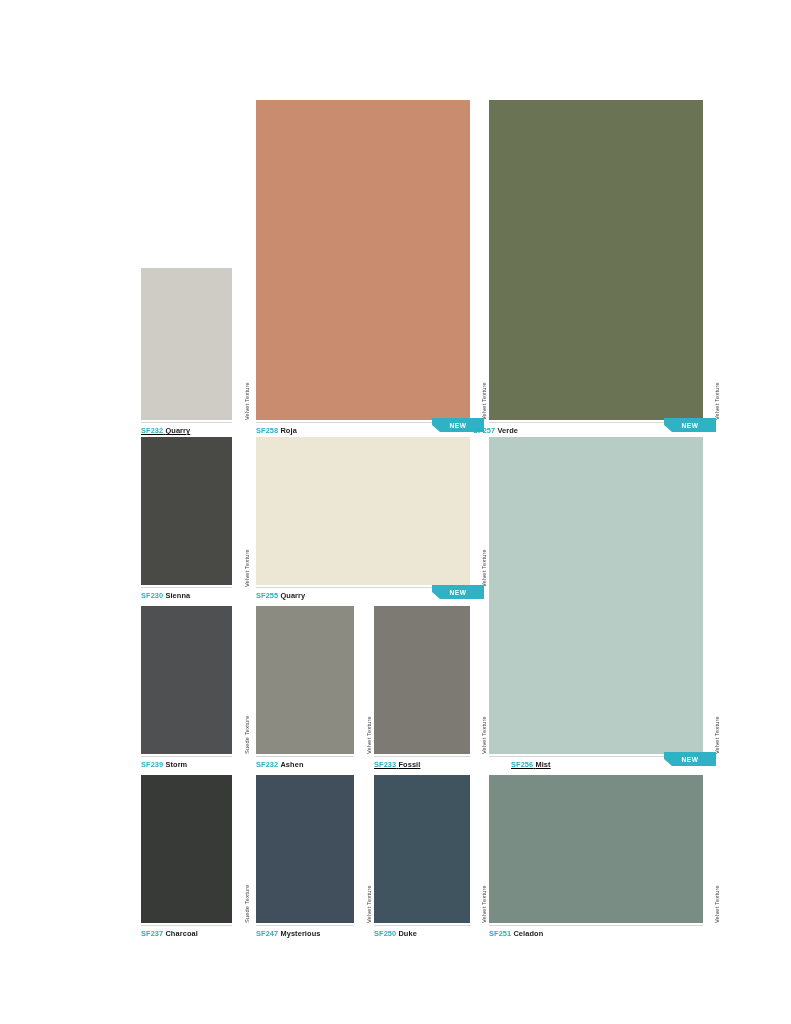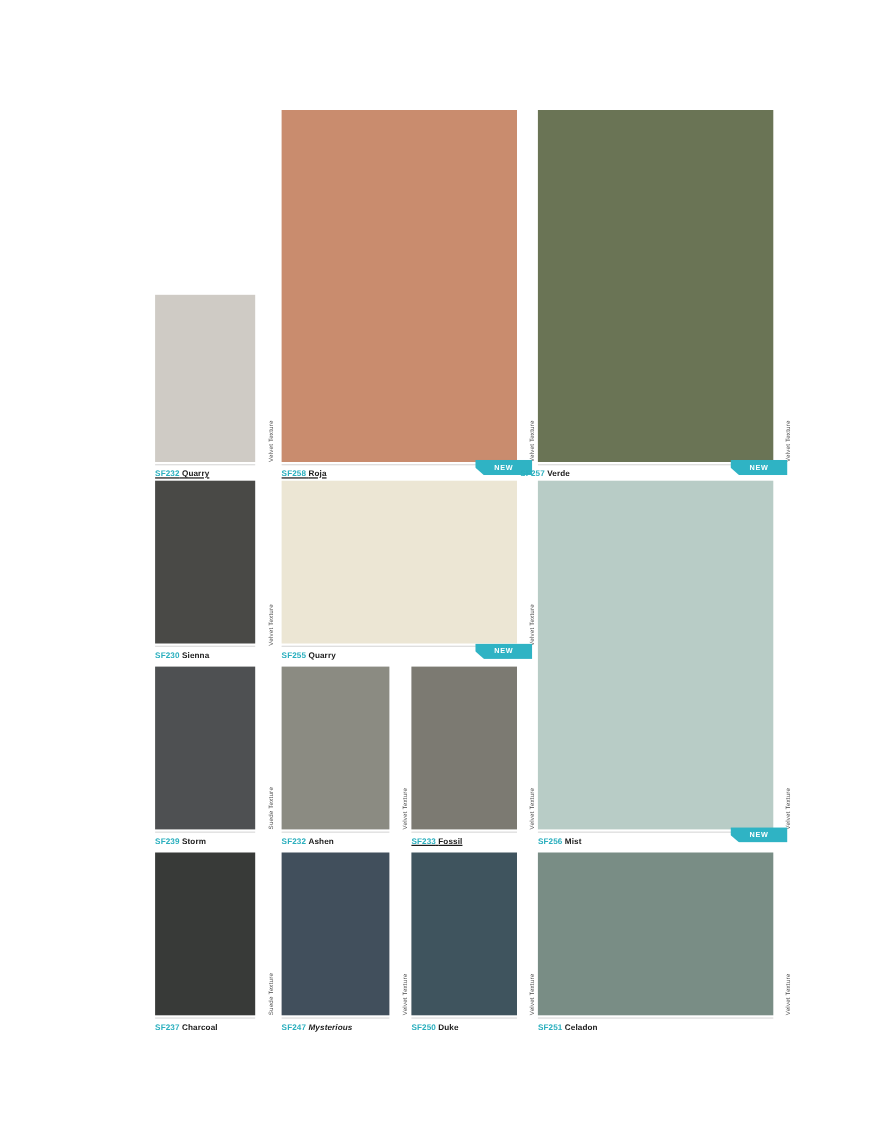--- a/index.html
+++ b/index.html
@@ -17,21 +17,21 @@
   .label{
     position:absolute;
     left:0;
     white-space:nowrap;
     font-size:7.4px;
     letter-spacing:.1px;
     line-height:10px;
   }
   .code{color:#2aafbe;font-weight:bold;}
   .name{color:#1a1a1a;font-weight:bold;}
-  .name.italic{font-style:italic;}
+  .name.italic{}
   .rule{position:absolute;height:1px;background:#d7d7d7;}
 
   
   .texture{
     position:absolute;
     color:#4a4a4a;
     font-size:5.6px;
     letter-spacing:.2px;
     white-space:nowrap;
     transform-origin:0 0;
@@ -58,40 +58,40 @@
 <body>
 
 <div class="page">
   <div class="sheet" id="sheet">
       <div class="swatch" title="Quarry" style="left: 141px; top: 268px; width: 91px; height: 152px; background: rgb(207, 203, 197);"></div>
       <div class="rule" style="left: 141px; top: 422px; width: 91px;"></div>
       <div class="label" style="left: 141px; top: 426px; text-decoration: underline;"><span class="code">SF232</span> <span class="name">Quarry</span></div>
       <div class="texture" style="left: 244px; top: 420px;">Velvet Texture</div>
       <div class="swatch" title="Roja" style="left: 256px; top: 100px; width: 214px; height: 320px; background: rgb(201, 140, 110);"></div>
       <div class="rule" style="left: 256px; top: 422px; width: 214px;"></div>
-      <div class="label" style="left: 256px; top: 426px; text-decoration: underline;"><span class="code">SF258</span> <span class="name">Roja</span></div>
+      <div class="label" style="left: 256px; top: 426px;"><span class="code">SF258</span> <span class="name">Roja</span></div>
       <div class="texture" style="left: 481px; top: 420px;">Velvet Texture</div>
       <div class="newbadge" style="left: 432px; top: 418px;">NEW</div>
       <div class="swatch" title="Verde" style="left: 489px; top: 100px; width: 214px; height: 320px; background: rgb(106, 116, 85);"></div>
       <div class="rule" style="left: 489px; top: 422px; width: 214px;"></div>
       <div class="label" style="left: 473px; top: 426px;"><span class="code">SF257</span> <span class="name">Verde</span></div>
       <div class="texture" style="left: 714px; top: 420px;">Velvet Texture</div>
       <div class="newbadge" style="left: 664px; top: 418px;">NEW</div>
       <div class="swatch" title="Sienna" style="left: 141px; top: 437px; width: 91px; height: 148px; background: rgb(73, 73, 70);"></div>
       <div class="rule" style="left: 141px; top: 587px; width: 91px;"></div>
       <div class="label" style="left: 141px; top: 591px;"><span class="code">SF230</span> <span class="name">Sienna</span></div>
       <div class="texture" style="left: 244px; top: 587px;">Velvet Texture</div>
       <div class="swatch" title="Willow" style="left: 256px; top: 437px; width: 214px; height: 148px; background: rgb(236, 230, 212);"></div>
       <div class="rule" style="left: 256px; top: 587px; width: 214px;"></div>
       <div class="label" style="left: 256px; top: 591px;"><span class="code">SF255</span> <span class="name">Quarry</span></div>
       <div class="texture" style="left: 481px; top: 587px;">Velvet Texture</div>
       <div class="newbadge" style="left: 432px; top: 585px;">NEW</div>
       <div class="swatch" title="Mist" style="left: 489px; top: 437px; width: 214px; height: 317px; background: rgb(184, 204, 198);"></div>
       <div class="rule" style="left: 489px; top: 756px; width: 214px;"></div>
-      <div class="label" style="left: 489px; top: 760px;"><span class="code">SF256</span> <span class="name">Mist</span></div>
+      <div class="label" style="left: 511px; top: 760px; text-decoration: underline;"><span class="code">SF256</span> <span class="name">Mist</span></div>
       <div class="texture" style="left: 714px; top: 754px;">Velvet Texture</div>
       <div class="newbadge" style="left: 664px; top: 752px;">NEW</div>
       <div class="swatch" title="Storm" style="left: 141px; top: 606px; width: 91px; height: 148px; background: rgb(78, 80, 82);"></div>
       <div class="rule" style="left: 141px; top: 756px; width: 91px;"></div>
       <div class="label" style="left: 141px; top: 760px;"><span class="code">SF239</span> <span class="name">Storm</span></div>
       <div class="texture" style="left: 244px; top: 754px;">Suede Texture</div>
       <div class="swatch" title="Ashen" style="left: 256px; top: 606px; width: 98px; height: 148px; background: rgb(139, 139, 130);"></div>
       <div class="rule" style="left: 256px; top: 756px; width: 98px;"></div>
       <div class="label" style="left: 256px; top: 760px;"><span class="code">SF232</span> <span class="name">Ashen</span></div>
       <div class="texture" style="left: 366px; top: 754px;">Velvet Texture</div>

